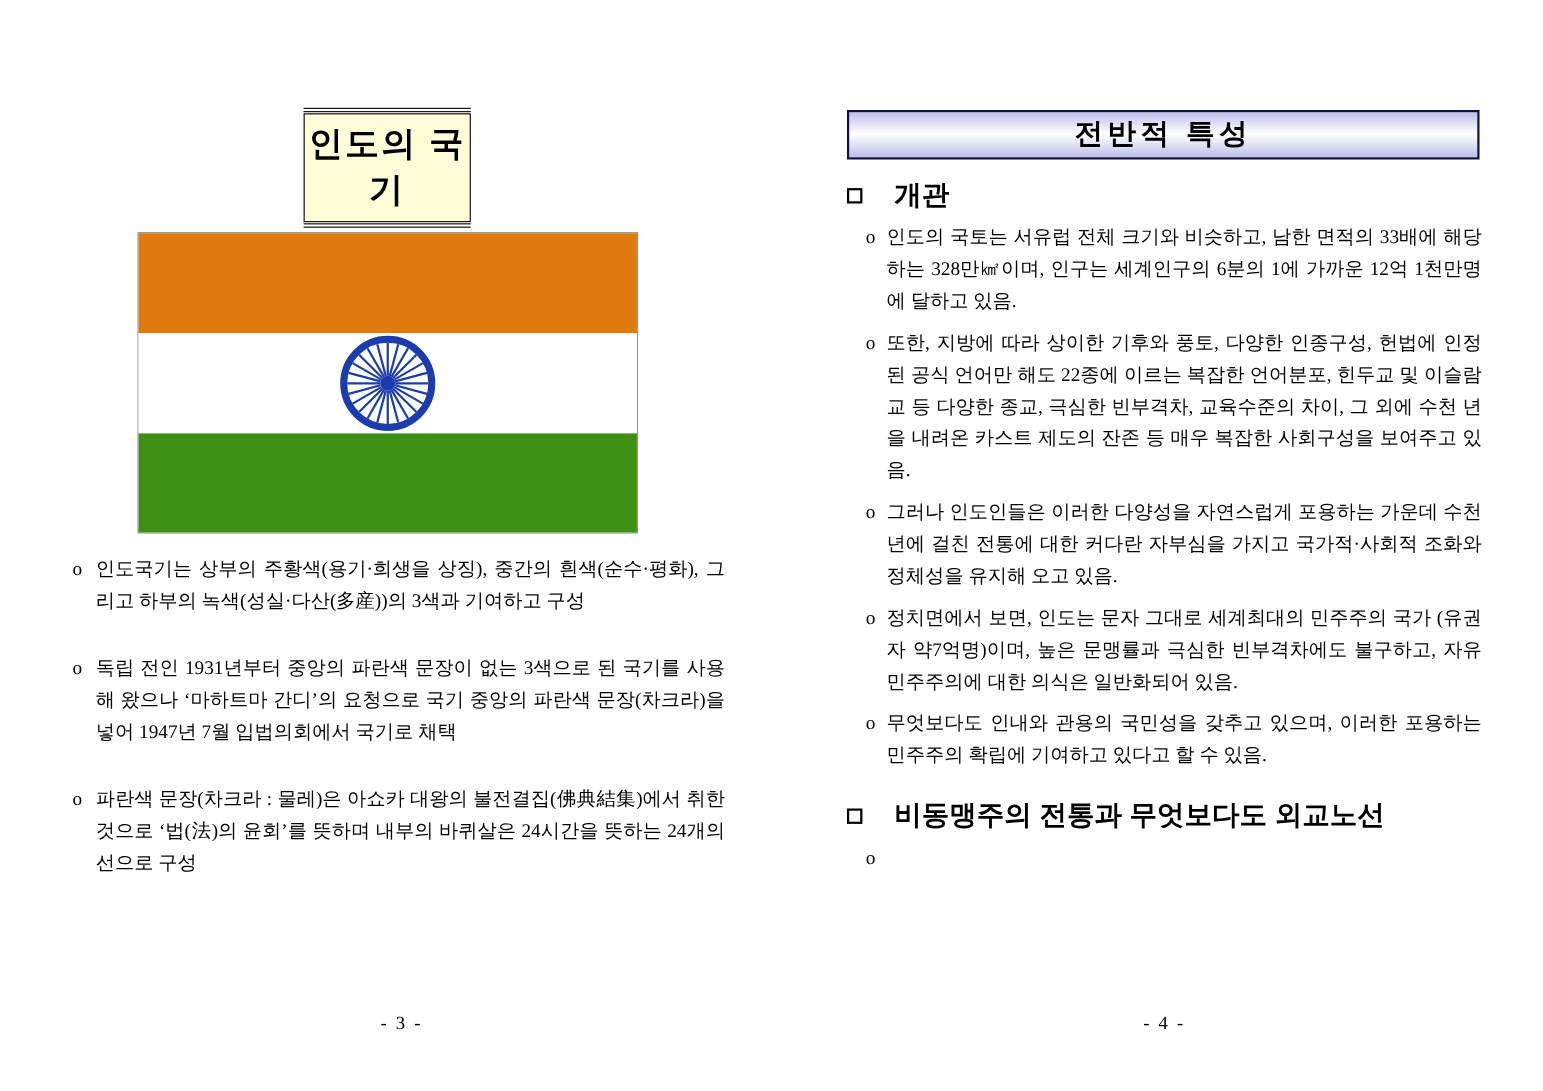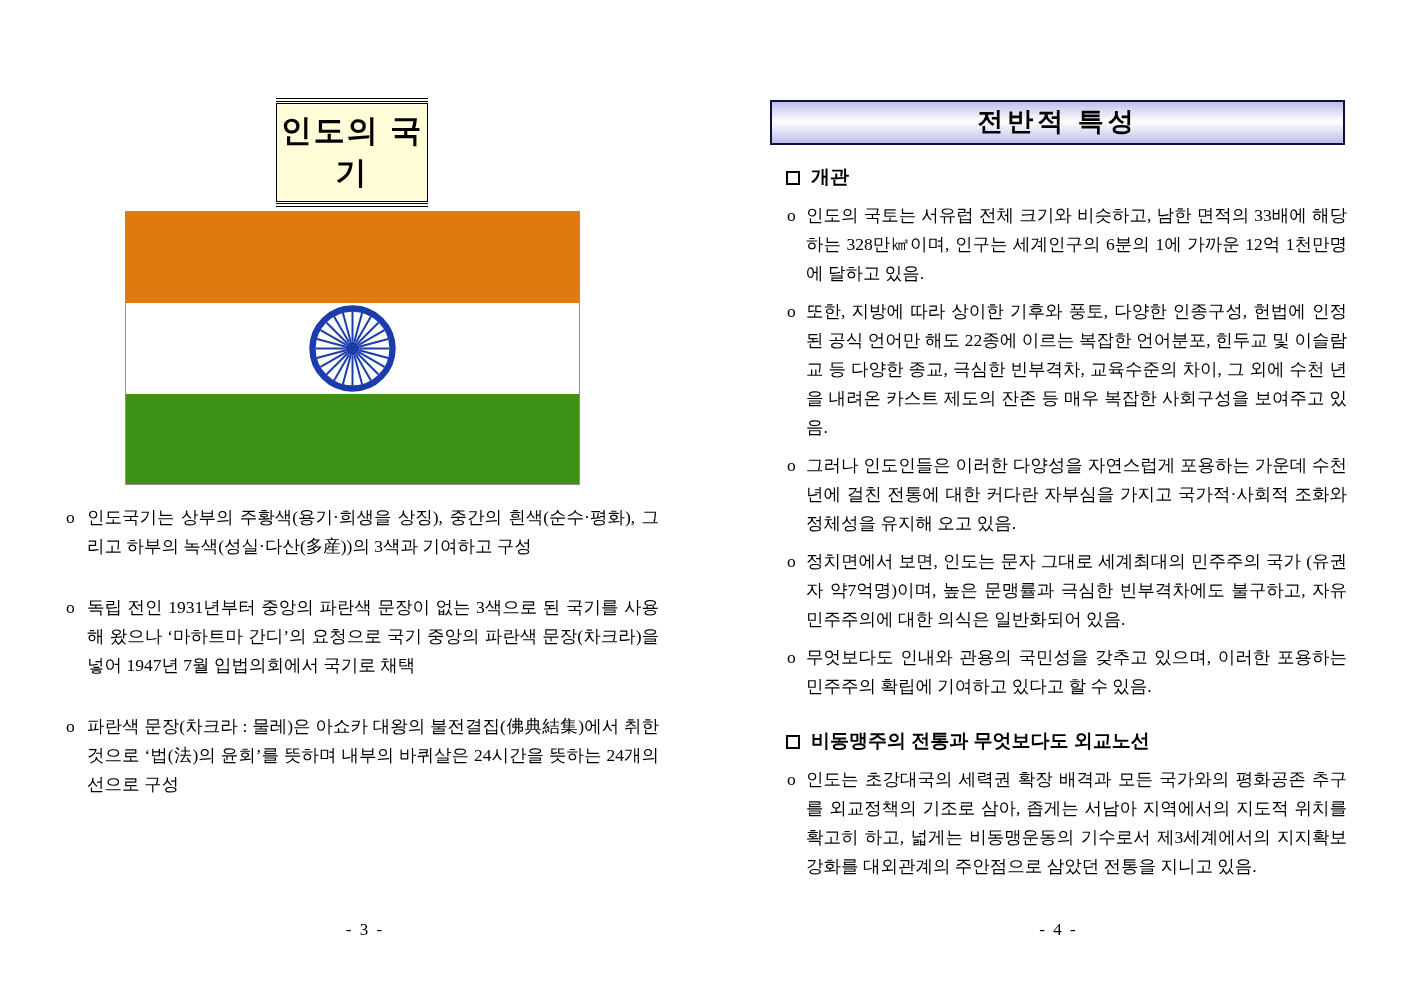--- a/index.html
+++ b/index.html
@@ -24,21 +24,21 @@
     font-weight: bold; font-size: 31px;
     letter-spacing: 2px;
     padding: 6px 0 7px;
   }
 
   
   .right-title-box {
     position: absolute; left: 0; top: 100px; width: 571px;
     border: 2px solid #101040;
     text-align: center;
-    font-family: Liberation Serif, serif;
+    font-family: Liberation Sans, sans-serif;
     font-weight: bold; font-size: 26px;
     letter-spacing: 4px;
     padding: 2px 0 4px;
   }
 
   
   .flag {
     position: absolute; left: 70px; top: 211px;
     width: 453px; height: 272px;
     border: 1px solid #909090;
@@ -57,24 +57,24 @@
   .right-body { position: absolute; left: 0;    top: 137px; width: 577px; }
 
   .bullet { position: relative; }
   .left-body  .bullet { padding-left: 24px; margin-bottom: 32px; }
   .right-body .bullet { padding-left: 36px; margin-bottom: 9px; }
   .marker { position: absolute; top: 0; }
   .left-body  .marker { left: 3px; }
   .right-body .marker { left: 17px; }
 
   .section-heading {
-    display: flex; align-items: center; gap: 11px;
-    margin: 27px 0 11px 16px;
+    display: flex; align-items: center; gap: 29px;
+    margin: 27px 0 11px 0;
     font-family: "Liberation Sans", sans-serif;
-    font-weight: bold; font-size: 19px; line-height: 26px;
+    font-weight: bold; font-size: 25px; line-height: 26px;
     text-align: left;
   }
   .sq-icon { width: 10px; height: 10px; border: 2px solid #000; flex: 0 0 auto; margin-top: 1px; }
 
   .page-num {
     position: absolute; top: 920px; left: 0; width: 100%;
     text-align: center; font-size: 17px; letter-spacing: 2px;
   }
 </style>
 </head>
@@ -181,20 +181,19 @@
       </div>
     </div>
 
     <div>
       <div class="section-heading">
         <span class="sq-icon"></span>
         <span>비동맹주의 전통과 무엇보다도 외교노선</span>
       </div>
       <div class="bullet">
         <span class="marker">o</span>
-        <span>인도는 초강대국의 세력권 확장 배격과 모든 국가와의 평화공존 추구를 외교정책의 기조로 삼아, 좁게는 서남아 지역에서의 지도적 위치를 확고히 하고, 넓게는 비동맹운동의 기수로서 제3세계에서의 지지확보 강화를 대외관계의 주안점으로 삼았던 전통을 지니고 있음.</span>
       </div>
     </div>
 
   </div>
 
   <div class="page-num">- 4 -</div>
 </div>
 
 </body></html>

